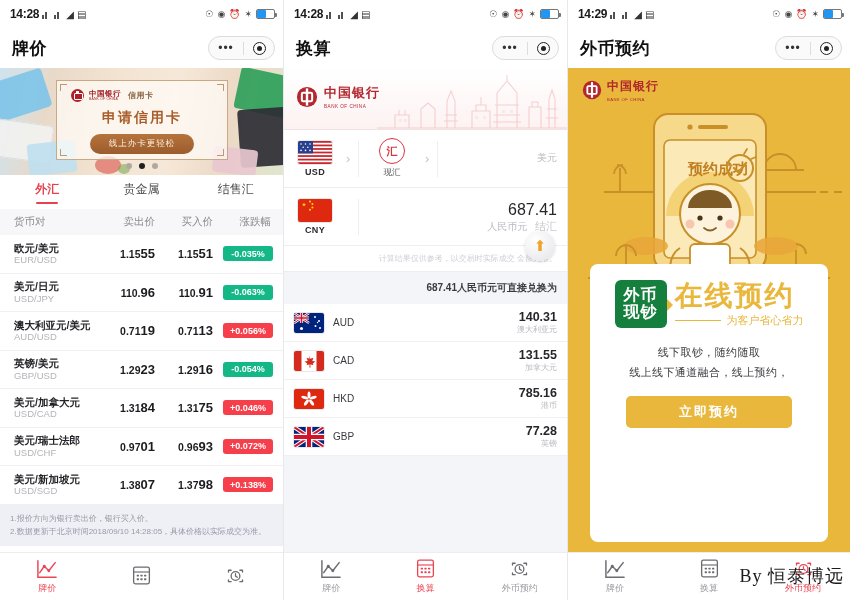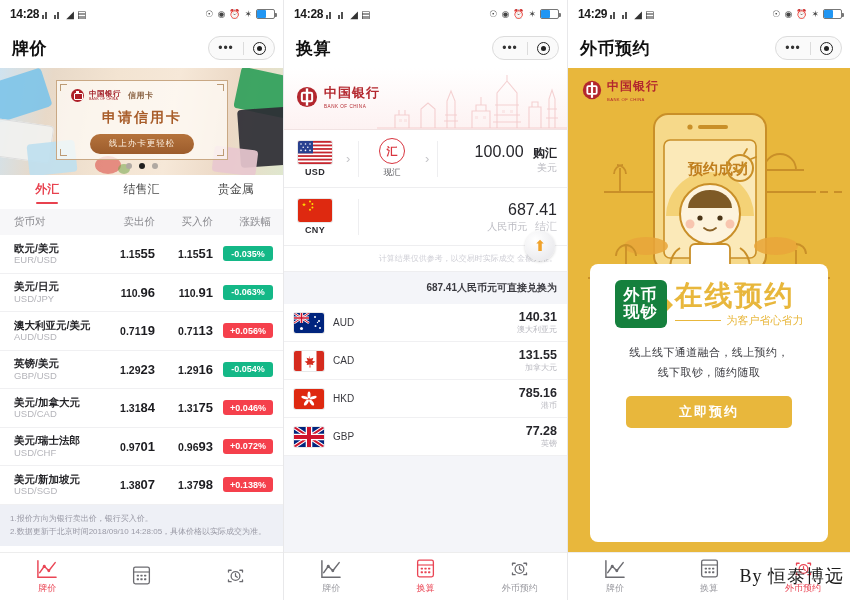--- a/index.html
+++ b/index.html
@@ -350,25 +350,25 @@
         <span class="dot"></span>
       </div>
     </div>
 
     <div class="tabs">
       <div class="tab on">
         <span>外汇</span>
         <span class="ul"></span>
       </div>
       <div class="tab">
+        <span>贵金属</span>
+        <span class="ul"></span>
+      </div>
+      <div class="tab">
         <span>结售汇</span>
-        <span class="ul"></span>
-      </div>
-      <div class="tab">
-        <span>贵金属</span>
         <span class="ul"></span>
       </div>
     </div>
 
     <div class="thead">
       <div class="th-pair">货币对</div>
       <div class="th-sell">卖出价</div>
       <div class="th-buy">买入价</div>
       <div class="th-chg">涨跌幅</div>
     </div>
@@ -593,24 +593,20 @@
       </div>
       <span class="cv-arrow">›</span>
       <div class="vdiv"></div>
       <div class="cv-mode">
         <span class="mode-badge">汇</span>
         <span class="mode-lbl">现汇</span>
       </div>
       <span class="cv-arrow">›</span>
       <div class="vdiv"></div>
       <div class="cv-vals">
-        <div class="cv-amt">
-          <span>100.00</span>
-          <span class="unit">购汇</span>
-        </div>
         <div class="cv-sub">美元</div>
       </div>
     </div>
 
     <div class="cvrow">
       <div class="cv-flag">
         <span class="flag">
           <svg width="34" height="23" viewBox="0 0 34 23">
             <rect width="34" height="23" fill="#de2910"></rect>
             <g fill="#ffde00">
@@ -842,22 +838,22 @@
           </div>
           <div class="tagmain">
             <div class="tagbig">在线预约</div>
             <div class="tagsub">
               <span class="rule"></span>
               <span>为客户省心省力</span>
             </div>
           </div>
         </div>
         <div class="desc">
+          <div>线下取钞，随约随取</div>
           <div>线上线下通道融合，线上预约，</div>
-          <div>线下取钞，随约随取</div>
         </div>
         <div class="cta">立即预约</div>
       </div>
     </div>
 
     <div class="tabbar">
       <div class="tb">
         <svg width="22" height="20" viewBox="0 0 24 22">
           <path d="M2 2v18h20" stroke="#6b6b70" stroke-width="1.6" fill="none" stroke-linecap="round"></path>
           <path d="M4 15 L9 8 L14 13 L21 4" stroke="#6b6b70" stroke-width="1.6" fill="none" stroke-linecap="round" stroke-linejoin="round"></path>

